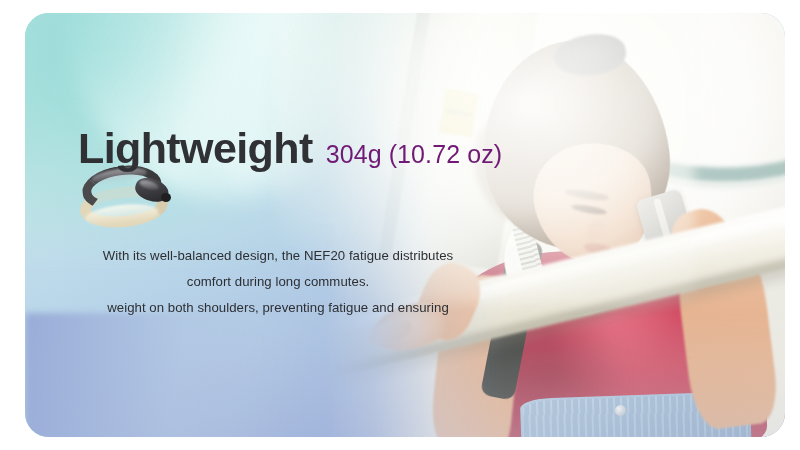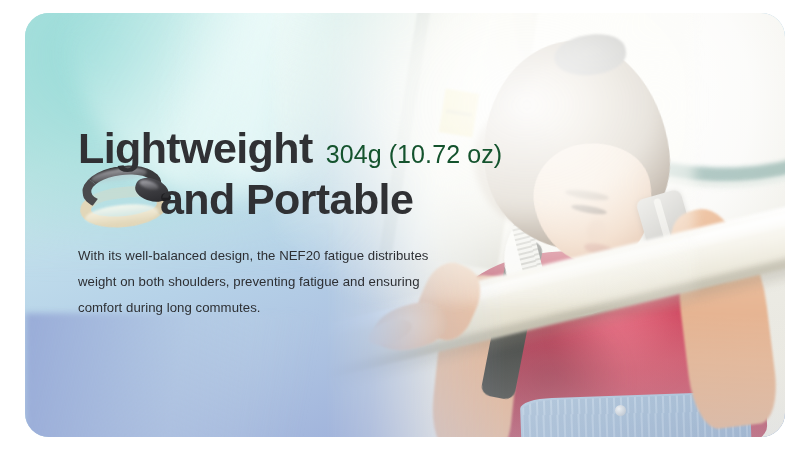--- a/index.html
+++ b/index.html
@@ -6,20 +6,21 @@
   html, body {
     width:800px; height:450px;
     background:#ffffff;
     font-family:"Liberation Sans", sans-serif;
     overflow:hidden;
   }
   #stage {
     position:relative;
     width:800px; height:450px;
     background:#ffffff;
+    text-align:center;
   }
 
   
   .card {
     position:absolute;
     left:25px; top:13px;
     width:760px; height:424px;
     border-radius:24px;
     overflow:hidden;
     background:#c9e4ea;
@@ -576,21 +577,21 @@
     font-size:43px;
     font-weight:700;
     letter-spacing:-0.6px;
     color:#303134;
     line-height:1.05;
   }
   .h-weight {
     font-size:25px;
     font-weight:400;
     letter-spacing:0.1px;
-    color:#14532d;
+    color:#701a75;
     line-height:1;
   }
   .h-line2 {
     margin-top:6px;
     margin-left:82px;
     font-size:43px;
     font-weight:700;
     letter-spacing:-0.6px;
     color:#303134;
     line-height:1.05;
@@ -691,23 +692,22 @@
       <div class="prod-pod"></div>
       <div class="prod-pod-hi"></div>
       <div class="prod-tip"></div>
     </div>
 
     <div class="headline">
       <div class="h-line1">
         <span class="h-main">Lightweight</span>
         <span class="h-weight">304g (10.72 oz)</span>
       </div>
-      <div class="h-line2">and Portable</div>
     </div>
 
     <div class="body-copy">
       <p>With its well-balanced design, the NEF20 fatigue distributes</p>
+      <p>comfort during long commutes.</p>
       <p>weight on both shoulders, preventing fatigue and ensuring</p>
-      <p>comfort during long commutes.</p>
     </div>
 
   </div>
 </div>
 
 </body></html>

